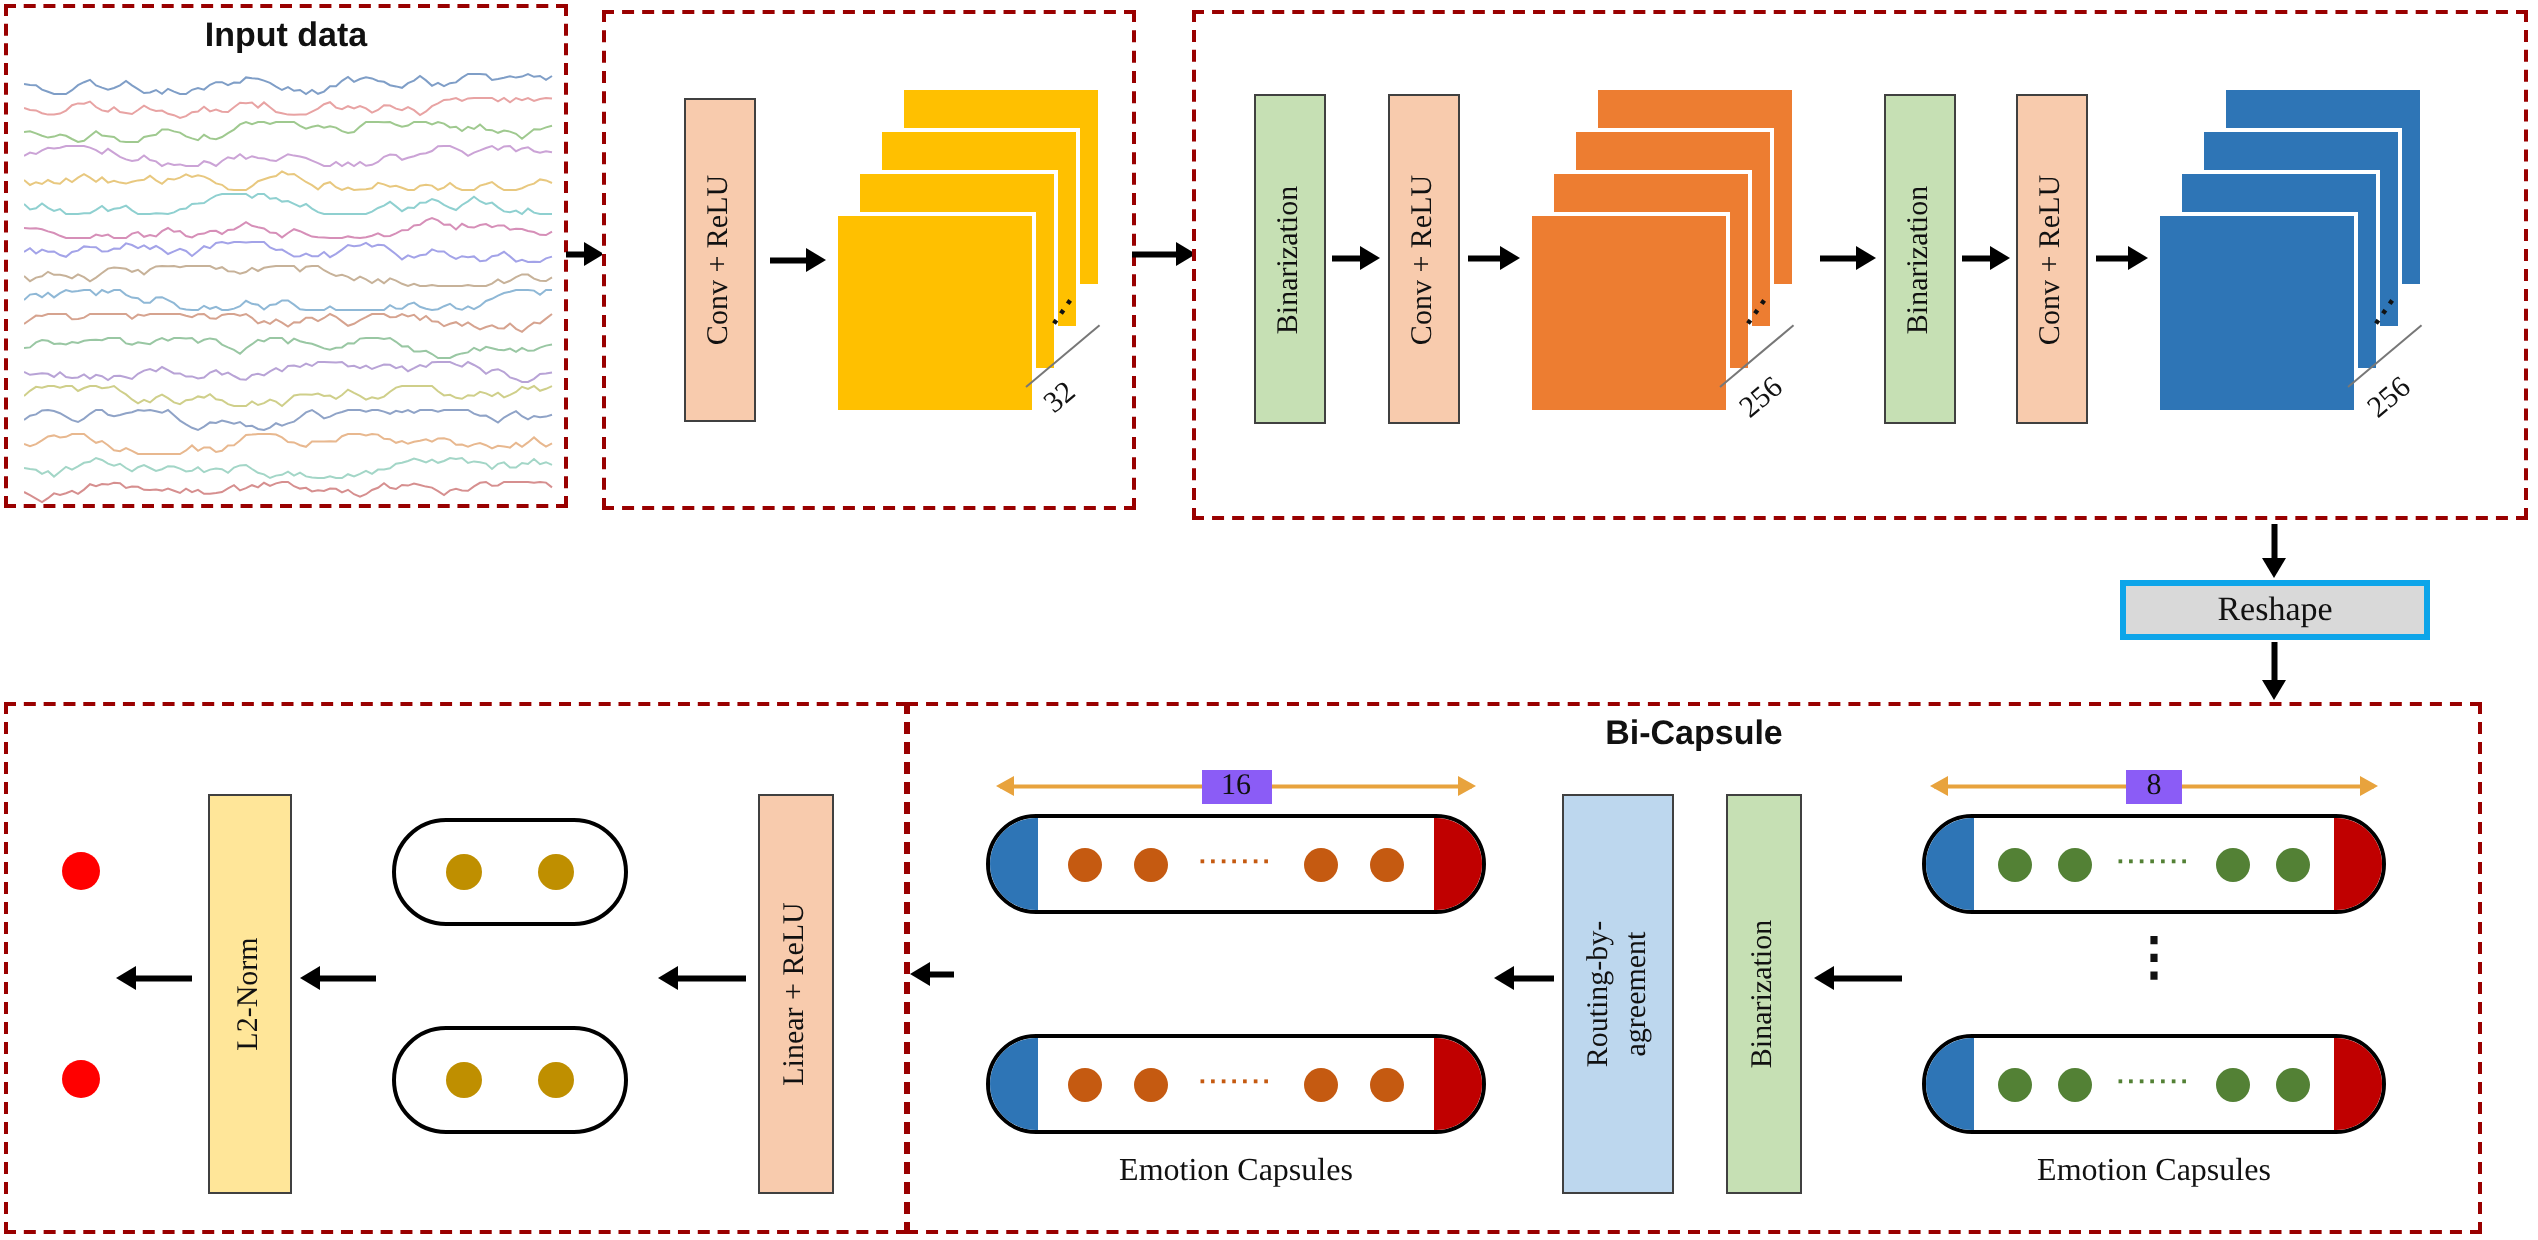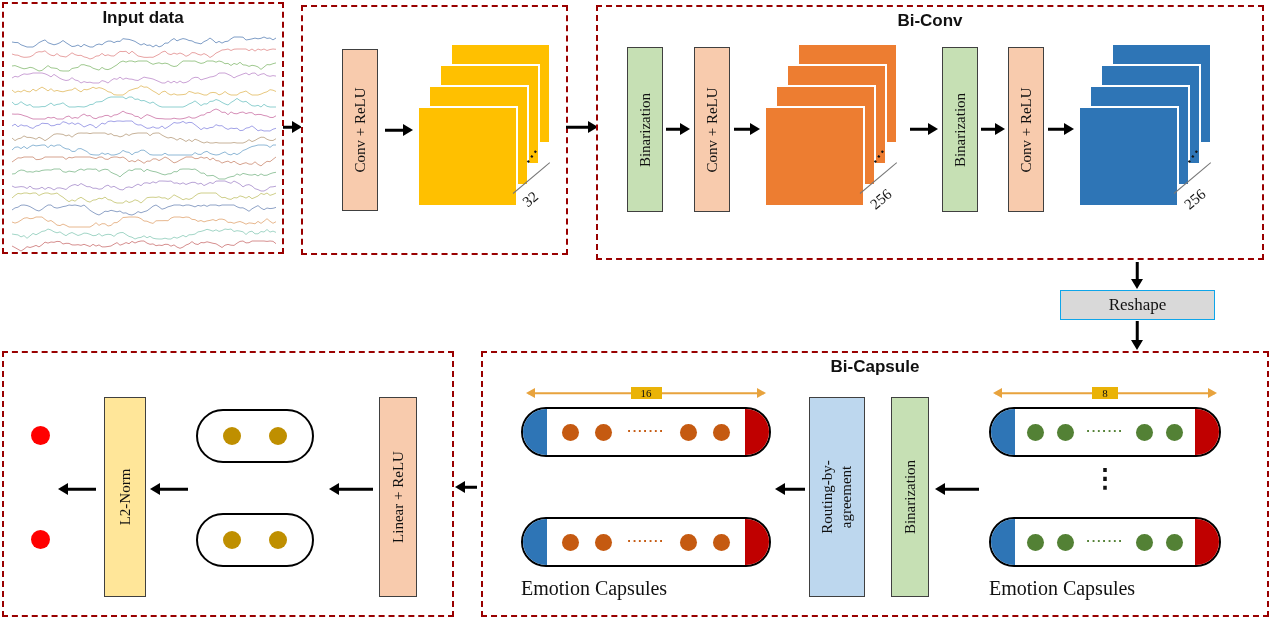--- a/index.html
+++ b/index.html
@@ -71,30 +71,30 @@
   .capsule.plain .cdot { width:18px; height:18px; }
 
   
   .dim { position:absolute; display:flex; align-items:center; justify-content:center; }
   .dim::before { content:""; position:absolute; left:2px; right:2px; top:50%; height:1.5px;
                  background:#E8A33D; transform:translateY(-50%); }
   .dh { position:absolute; top:50%; transform:translateY(-50%); width:0; height:0;
         border-top:5px solid transparent; border-bottom:5px solid transparent; }
   .dh-l { left:0; border-right:9px solid #E8A33D; }
   .dh-r { right:0; border-left:9px solid #E8A33D; }
-  .dim-num { position:relative; z-index:1; background:#eab308; padding:0 10px; font-size:11px;
+  .dim-num { position:relative; z-index:1; background:#8b5cf6; padding:0 10px; font-size:15px;
              font-family:"Liberation Serif", serif; color:#111; }
 
-  .caption { position:absolute; text-align:left; font-family:"Liberation Serif", serif;
-             font-size:20px; color:#111; }
+  .caption { position:absolute; text-align:center; font-family:"Liberation Serif", serif;
+             font-size:16px; color:#111; }
   .vdots { position:absolute; text-align:center; font-weight:bold; font-size:26px;
            letter-spacing:0; line-height:1; color:#111; }
   .outdot { position:absolute; width:19px; height:19px; border-radius:50%; background:#FF0000; }
 
-  .reshape { position:absolute; box-sizing:border-box; background:#D9D9D9; border:1px solid #0ea5e9;
+  .reshape { position:absolute; box-sizing:border-box; background:#D9D9D9; border:3px solid #0ea5e9;
              display:flex; align-items:center; justify-content:center;
              font-family:"Liberation Serif", serif; font-size:17px; color:#111; }
 </style>
 </head>
 <body>
 
 <div class="canvas">
 
   <div class="panel" style="left:2px;top:2px;width:282px;height:252px;">
     <div class="panel-title">Input data</div>
@@ -134,21 +134,20 @@
       <div class="sq" style="left:0;top:63px;"></div>
       <span class="stack-dots">···</span>
       <span class="stack-tick"></span>
       <span class="stack-count">32</span>
     </div>
   </div>
 
   <div class="arr arr-r" style="left:566px;top:120px;width:32px;height:14px;"></div>
 
   <div class="panel" style="left:596px;top:5px;width:668px;height:255px;">
-    <div class="panel-title">Bi-Conv</div>
 
     <div class="vbox bin-fill" style="left:29px;top:40px;width:36px;height:165px;">
       <span class="rot">Binarization</span>
     </div>
     <div class="arr arr-r" style="left:68px;top:115px;width:24px;height:14px;"></div>
     <div class="vbox conv-fill" style="left:96px;top:40px;width:36px;height:165px;">
       <span class="rot">Conv + ReLU</span>
     </div>
     <div class="arr arr-r" style="left:136px;top:115px;width:26px;height:14px;"></div>
 
@@ -182,21 +181,21 @@
       <span class="stack-count">256</span>
     </div>
   </div>
 
   <div class="arr arr-d" style="left:1130px;top:262px;width:14px;height:27px;"></div>
   <div class="reshape" style="left:1060px;top:290px;width:155px;height:30px;">
     <span>Reshape</span>
   </div>
   <div class="arr arr-d" style="left:1130px;top:321px;width:14px;height:29px;"></div>
 
-  <div class="panel" style="left:481px;top:351px;width:788px;height:266px;">
+  <div class="panel" style="left:453px;top:351px;width:788px;height:266px;">
     <div class="panel-title">Bi-Capsule</div>
 
     <div class="dim" style="left:43px;top:30px;width:240px;height:20px;">
       <span class="dh dh-l"></span>
       <span class="dh dh-r"></span>
       <span class="dim-num">16</span>
     </div>
     <div class="capsule" style="left:38px;top:54px;width:250px;">
       <span class="cap-end cap-l"></span>
       <span class="cap-inner">

